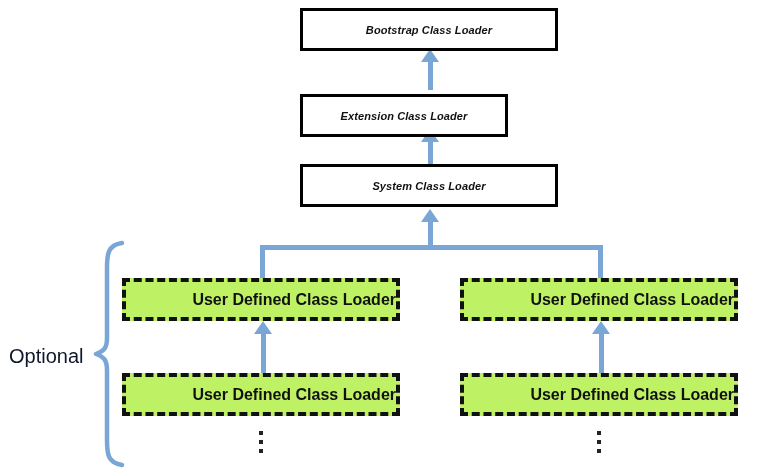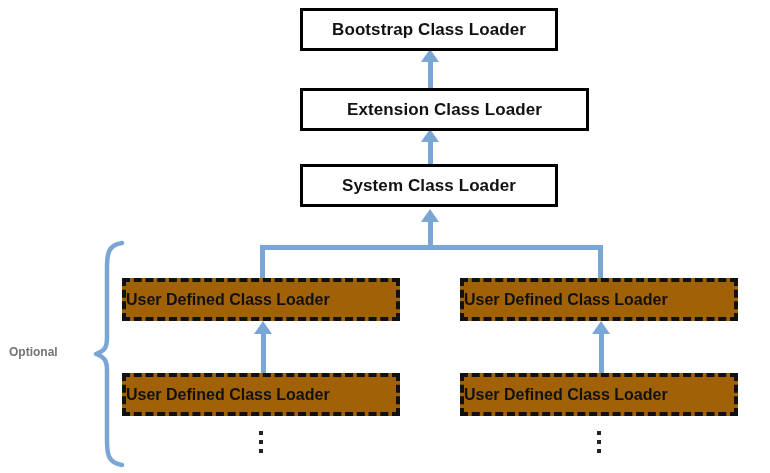--- a/index.html
+++ b/index.html
@@ -24,36 +24,37 @@
     position: absolute;
     box-sizing: border-box;
     border: 3px solid #000000;
     background: #ffffff;
     display: flex;
     align-items: center;
     justify-content: center;
     z-index: 5;
   }
   .solid-box .box-label {
-    font-size: 17px;
+    font-size: 11px;
     font-weight: bold;
     color: #111111;
     letter-spacing: 0.1px;
     white-space: nowrap;
+    font-style: italic;
   }
 
   
   .dashed-box {
     position: absolute;
     box-sizing: border-box;
     border: 4px dashed #111111;
-    background: #a16207;
+    background: #bef264;
     display: flex;
     align-items: center;
-    justify-content: flex-start;
+    justify-content: flex-end;
     z-index: 5;
   }
   .dashed-box .box-label {
     font-size: 16px;
     font-weight: bold;
     color: #111111;
     white-space: nowrap;
   }
 
   
@@ -81,23 +82,23 @@
 
   
   .brace {
     position: absolute;
     z-index: 4;
   }
 
   
   .optional-label {
     position: absolute;
-    font-size: 12px;
-    font-weight: bold;
-    color: #737373;
+    font-size: 20px;
+    font-weight: normal;
+    color: #0f172a;
     white-space: nowrap;
     z-index: 4;
   }
 
   
   .vdots {
     position: absolute;
     display: flex;
     flex-direction: column;
     align-items: center;
@@ -113,21 +114,21 @@
 </style>
 </head>
 <body>
 
 <div id="canvas">
 
   <div class="solid-box" style="left:300px; top:8px; width:258px; height:43px;">
     <span class="box-label">Bootstrap Class Loader</span>
   </div>
 
-  <div class="solid-box" style="left:300px; top:88px; width:289px; height:43px;">
+  <div class="solid-box" style="left:300px; top:94px; width:208px; height:43px;">
     <span class="box-label">Extension Class Loader</span>
   </div>
 
   <div class="solid-box" style="left:300px; top:164px; width:258px; height:43px;">
     <span class="box-label">System Class Loader</span>
   </div>
 
   <div class="conn-v" style="left:428px; top:60px; height:30px;"></div>
   <div class="arrow-head" style="left:421px; top:49px;"></div>
 

